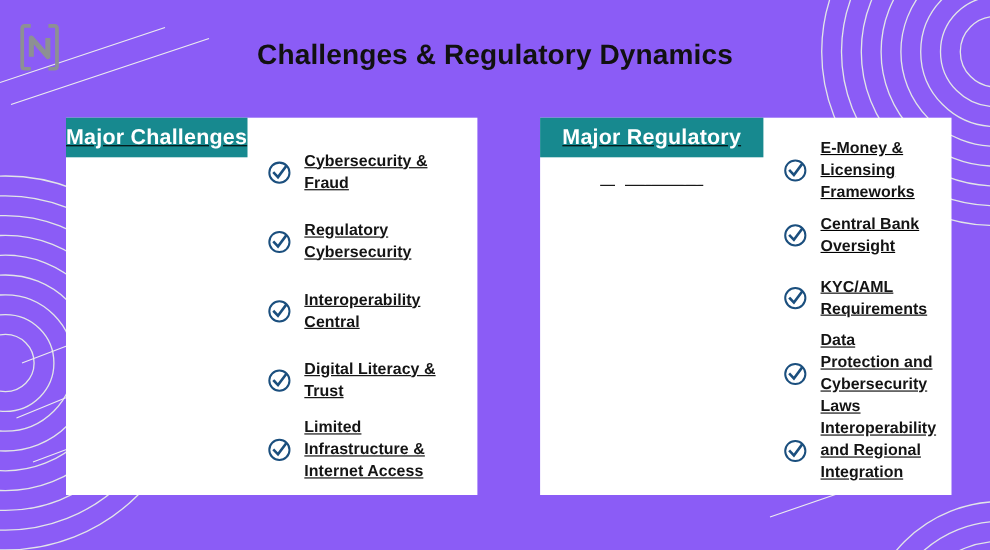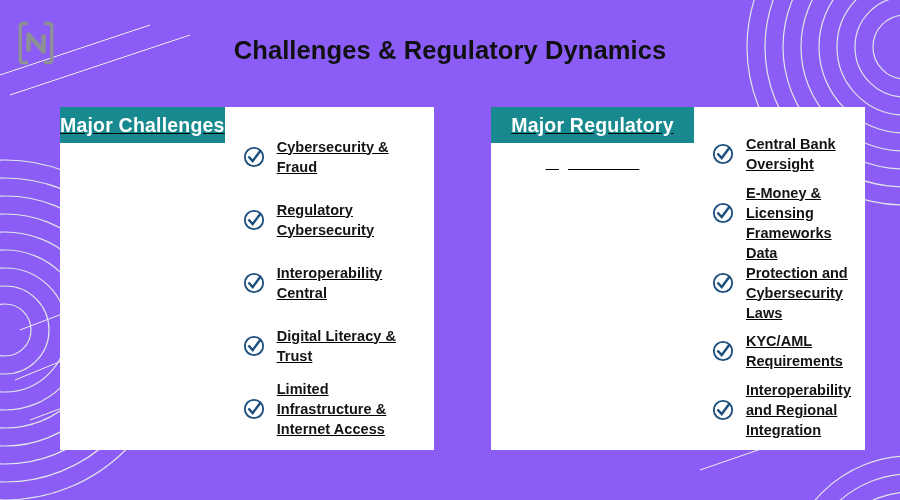--- a/index.html
+++ b/index.html
@@ -231,45 +231,45 @@
 
   <div class="card" id="card-right">
     <div class="card-header">Major Regulatory Dynamics</div>
     <div class="card-body">
 
       <div class="list-item">
         <svg class="check-icon" viewBox="0 0 24 24">
           <circle cx="12" cy="12" r="10" fill="none" stroke="#1b4f7e" stroke-width="2"></circle>
           <path d="M 6.8 12.4 L 10.6 16.4 L 18.2 6.2" fill="none" stroke="#1b4f7e" stroke-width="2.6" stroke-linecap="square"></path>
         </svg>
+        <span class="item-label">E-Money &amp; Licensing Frameworks</span>
+      </div>
+
+      <div class="list-item">
+        <svg class="check-icon" viewBox="0 0 24 24">
+          <circle cx="12" cy="12" r="10" fill="none" stroke="#1b4f7e" stroke-width="2"></circle>
+          <path d="M 6.8 12.4 L 10.6 16.4 L 18.2 6.2" fill="none" stroke="#1b4f7e" stroke-width="2.6" stroke-linecap="square"></path>
+        </svg>
         <span class="item-label">Central Bank Oversight</span>
       </div>
 
       <div class="list-item">
         <svg class="check-icon" viewBox="0 0 24 24">
           <circle cx="12" cy="12" r="10" fill="none" stroke="#1b4f7e" stroke-width="2"></circle>
           <path d="M 6.8 12.4 L 10.6 16.4 L 18.2 6.2" fill="none" stroke="#1b4f7e" stroke-width="2.6" stroke-linecap="square"></path>
         </svg>
-        <span class="item-label">E-Money &amp; Licensing Frameworks</span>
+        <span class="item-label">KYC/AML Requirements</span>
       </div>
 
       <div class="list-item">
         <svg class="check-icon" viewBox="0 0 24 24">
           <circle cx="12" cy="12" r="10" fill="none" stroke="#1b4f7e" stroke-width="2"></circle>
           <path d="M 6.8 12.4 L 10.6 16.4 L 18.2 6.2" fill="none" stroke="#1b4f7e" stroke-width="2.6" stroke-linecap="square"></path>
         </svg>
         <span class="item-label">Data Protection and Cybersecurity Laws</span>
-      </div>
-
-      <div class="list-item">
-        <svg class="check-icon" viewBox="0 0 24 24">
-          <circle cx="12" cy="12" r="10" fill="none" stroke="#1b4f7e" stroke-width="2"></circle>
-          <path d="M 6.8 12.4 L 10.6 16.4 L 18.2 6.2" fill="none" stroke="#1b4f7e" stroke-width="2.6" stroke-linecap="square"></path>
-        </svg>
-        <span class="item-label">KYC/AML Requirements</span>
       </div>
 
       <div class="list-item">
         <svg class="check-icon" viewBox="0 0 24 24">
           <circle cx="12" cy="12" r="10" fill="none" stroke="#1b4f7e" stroke-width="2"></circle>
           <path d="M 6.8 12.4 L 10.6 16.4 L 18.2 6.2" fill="none" stroke="#1b4f7e" stroke-width="2.6" stroke-linecap="square"></path>
         </svg>
         <span class="item-label">Interoperability and Regional Integration</span>
       </div>
 

